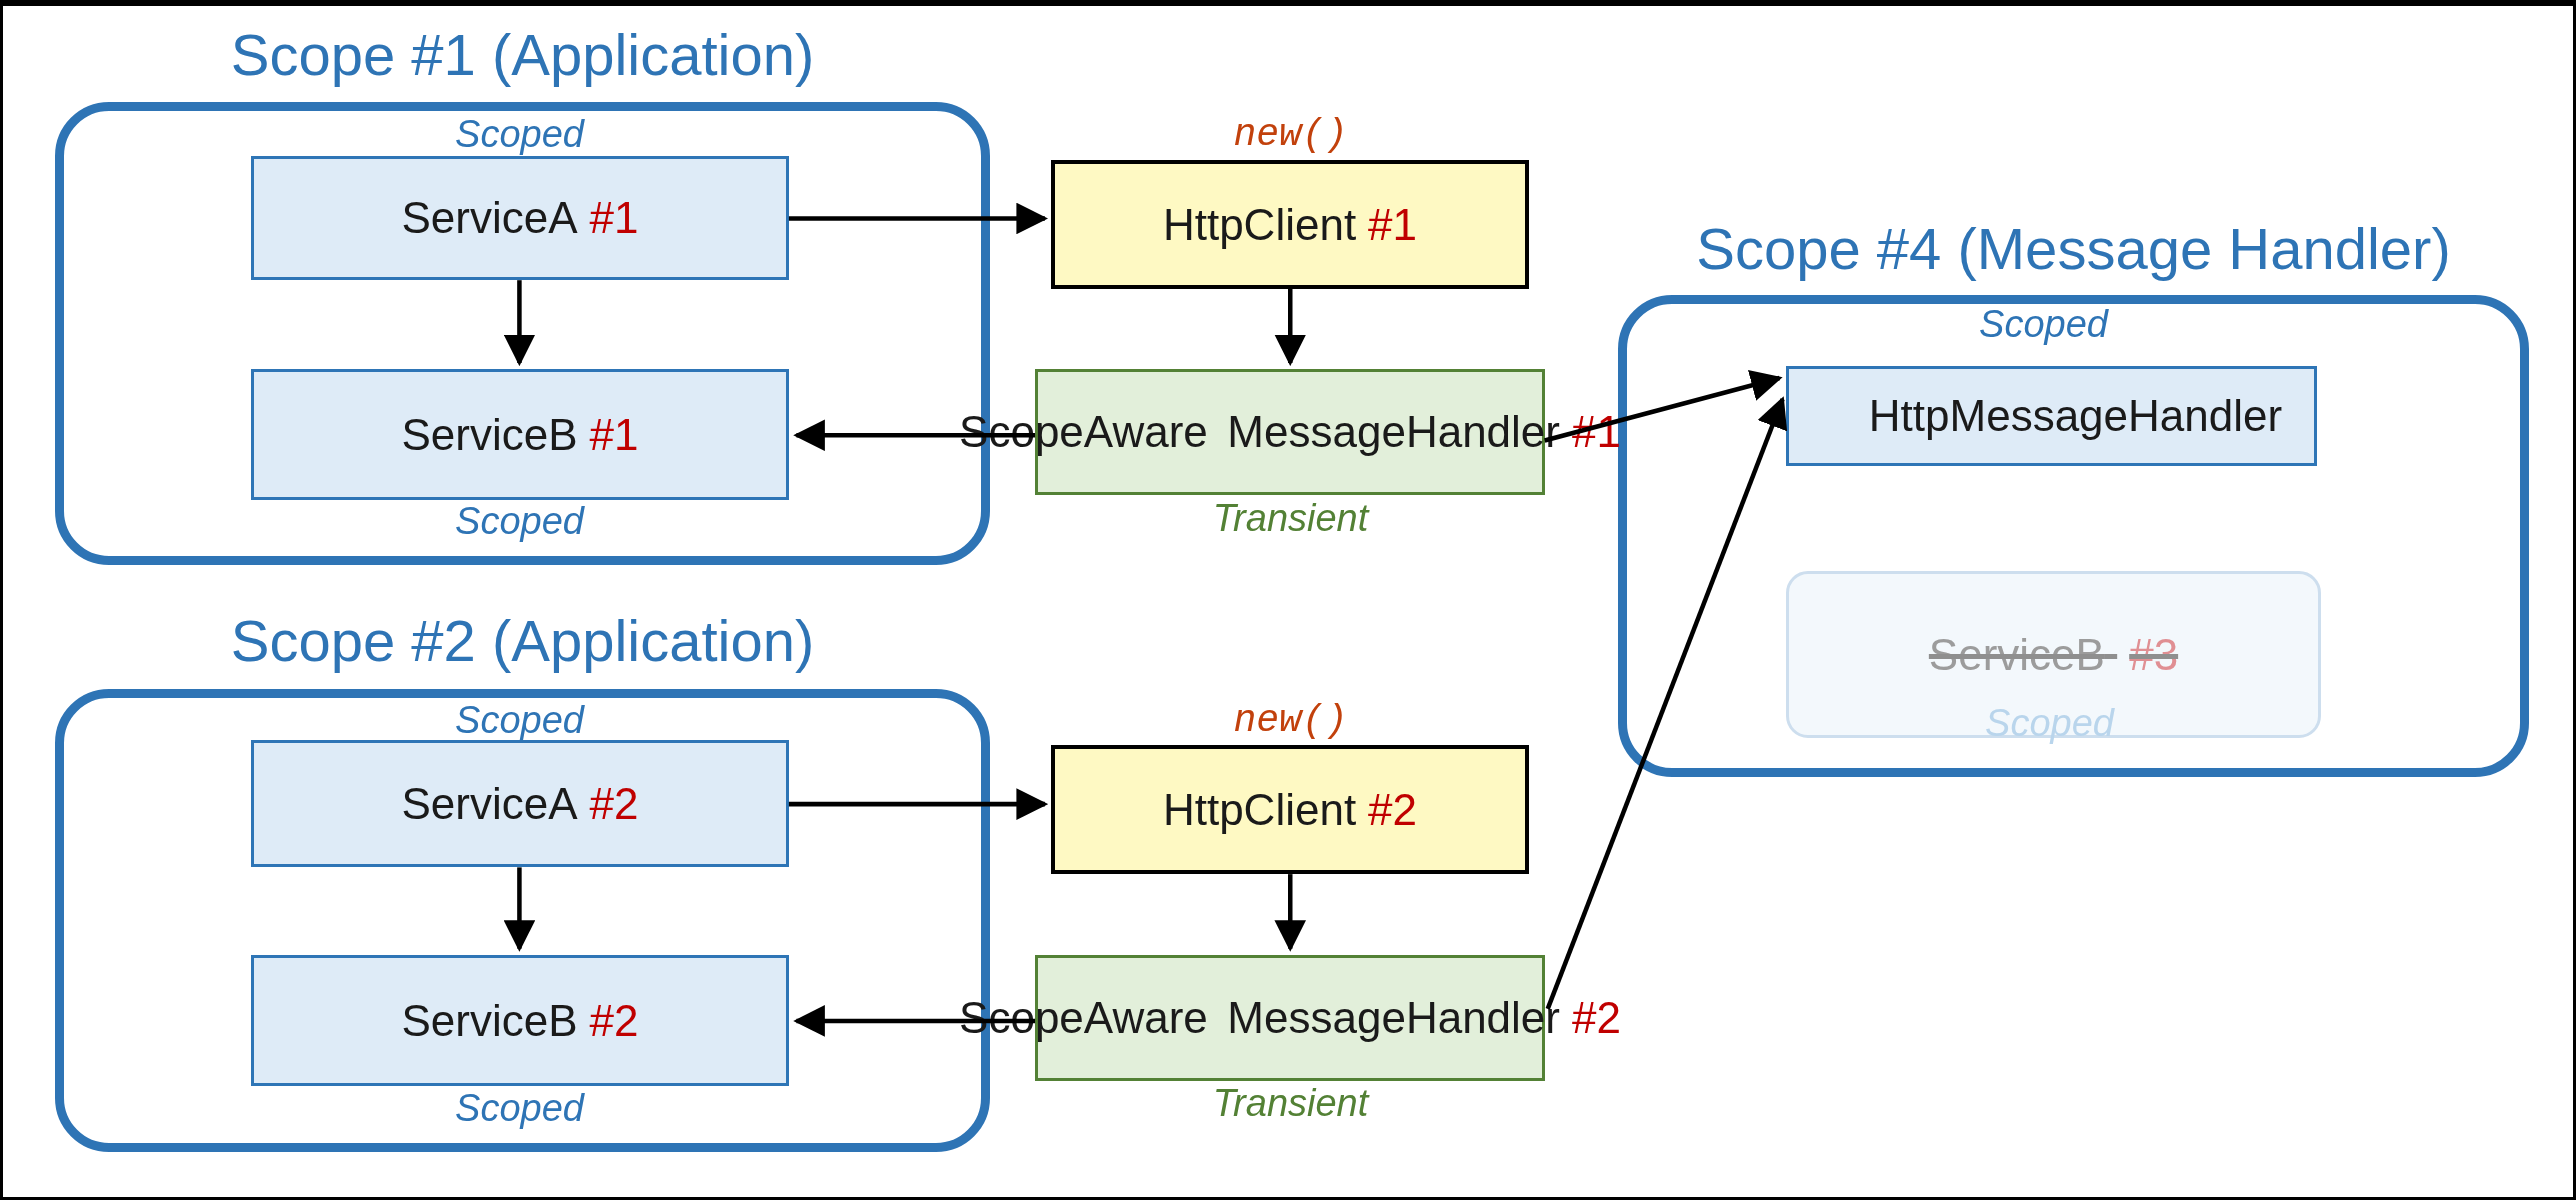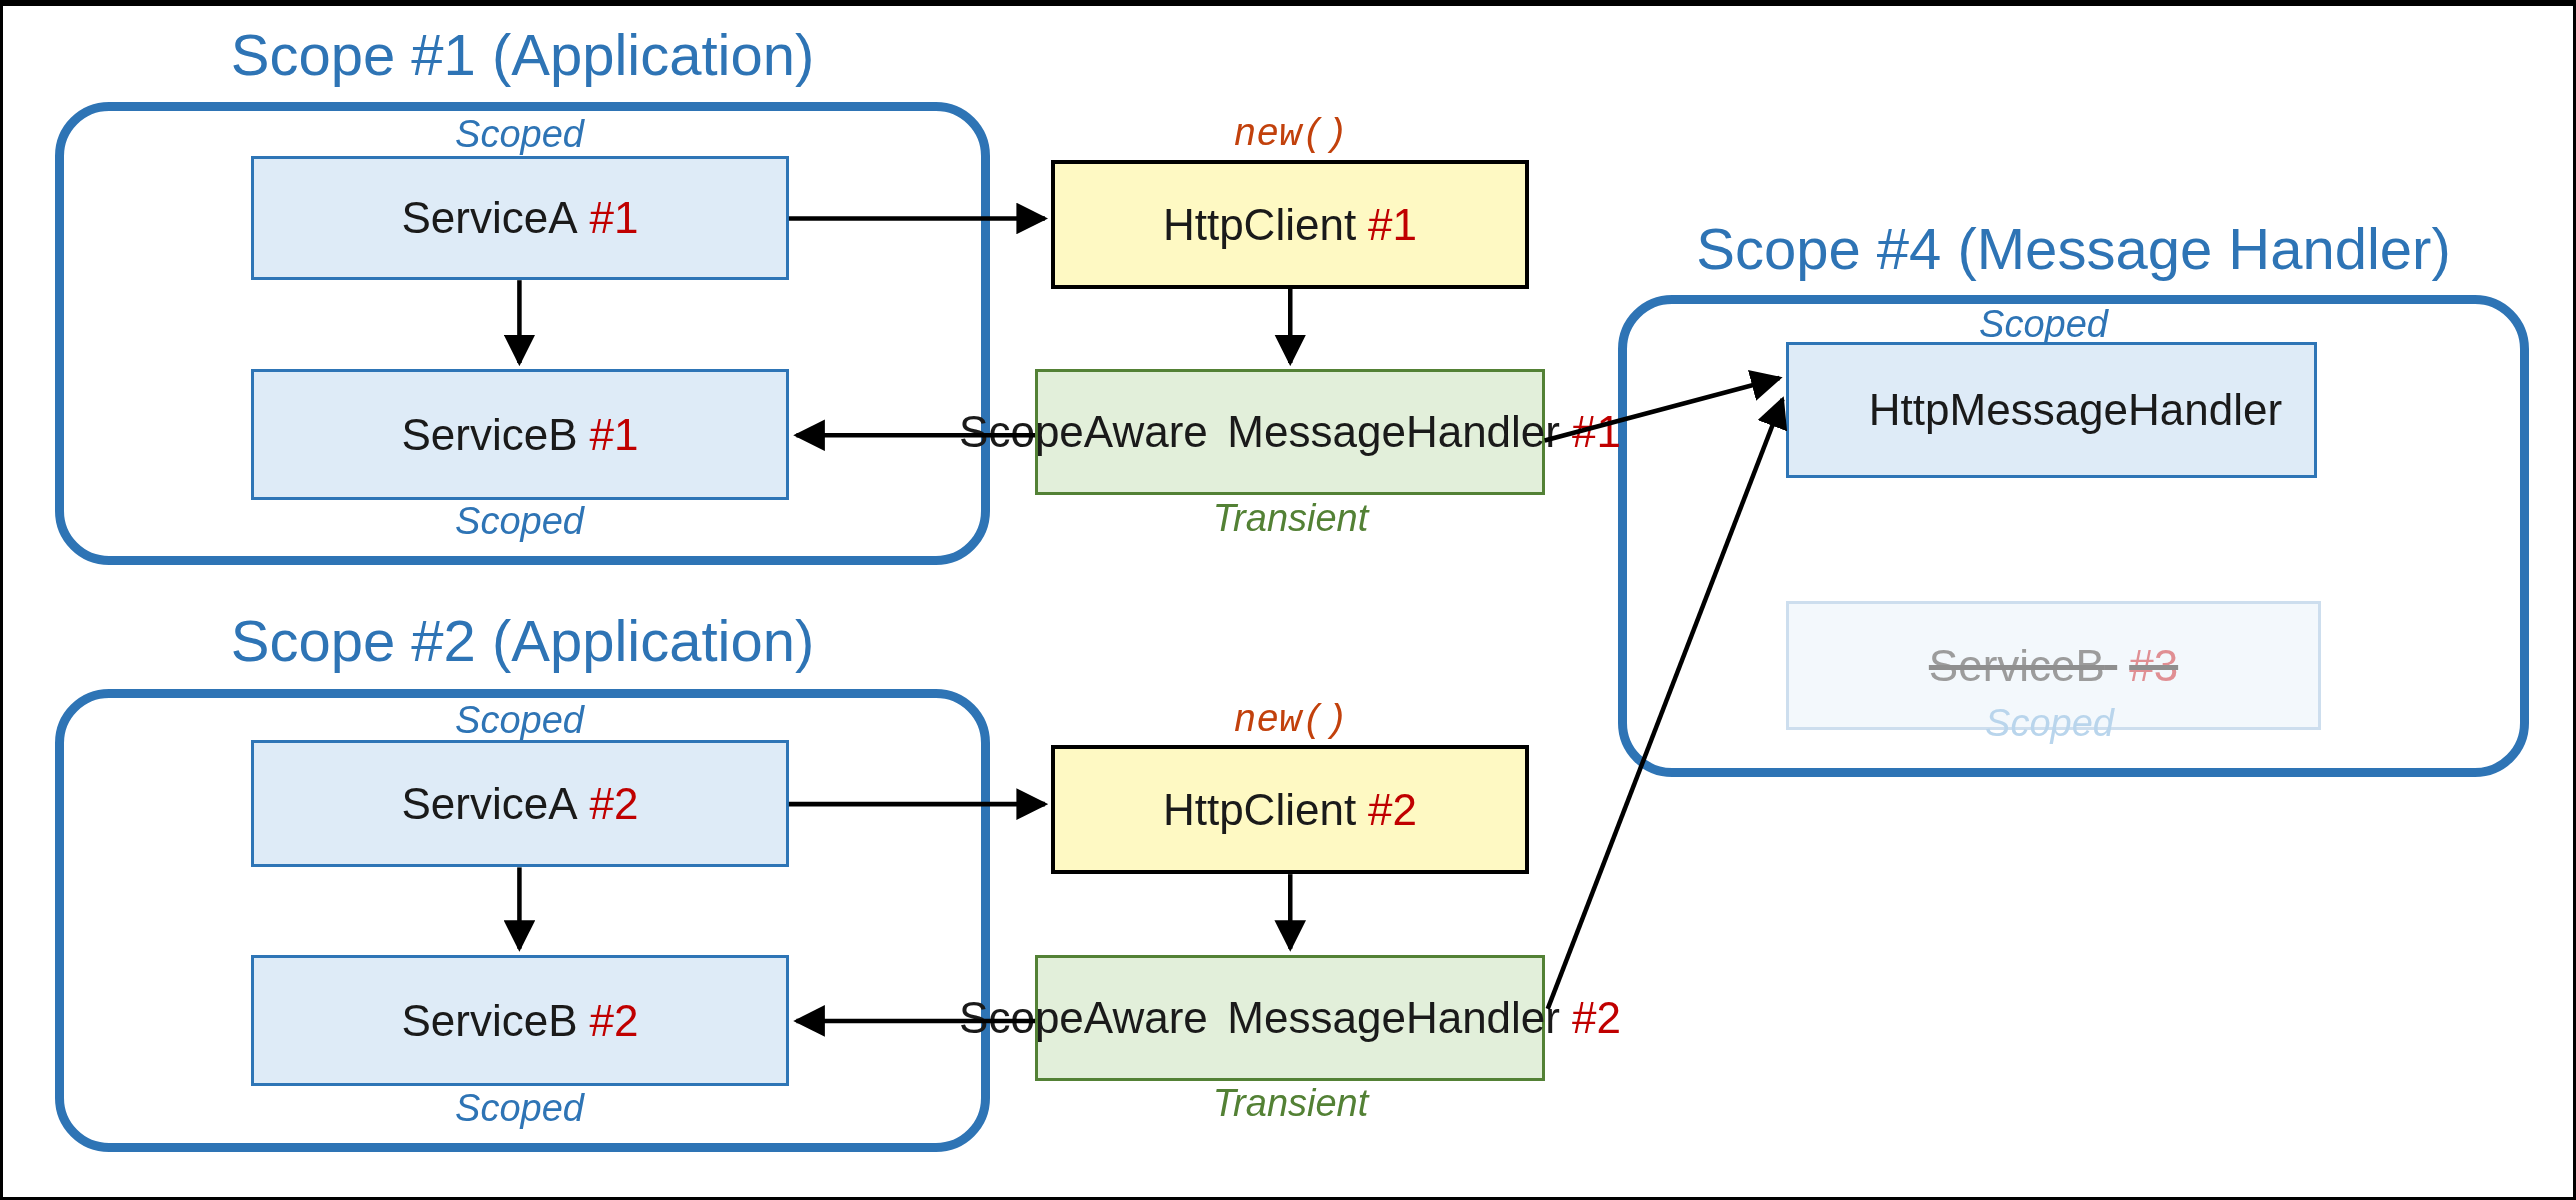--- a/index.html
+++ b/index.html
@@ -110,24 +110,24 @@
   <span class="green-line">
     <span>MessageHandler</span>
     <span class="inst">#2</span>
   </span>
 </div>
 <div class="lbl lbl-green" style="left:1140px;top:1082px;">Transient</div>
 
 <div class="title" style="left:1618px;top:215px;width:911px;">Scope #4 (Message Handler)</div>
 <div class="scope" style="left:1618px;top:295px;width:911px;height:482px;"></div>
 <div class="lbl lbl-blue" style="left:1893px;top:303px;">Scoped</div>
-<div class="box box-service" style="left:1786px;top:342px;width:531px;height:136px;padding-left:48px;">
+<div class="box box-service" style="left:1786px;top:366px;width:531px;height:100px;padding-left:48px;">
   <span>HttpMessageHandler</span>
 </div>
-<div class="box box-faded" style="left:1786px;top:601px;width:535px;height:129px;">
+<div class="box box-faded" style="left:1786px;top:571px;width:535px;height:167px;border-radius:22px;">
   <span class="strike-wrap">
     <span class="sb3-name">ServiceB</span>
     <span class="sb3-inst">#3</span>
   </span>
 </div>
 <div class="lbl lbl-blue-faded" style="left:1899px;top:702px;">Scoped</div>
 
 <svg class="wires" width="2576" height="1201" viewBox="0 0 3422 1595">
   <defs>
     <marker id="ah" viewBox="0 0 10 10" refX="9" refY="5" markerWidth="7" markerHeight="7" orient="auto-start-reverse">

